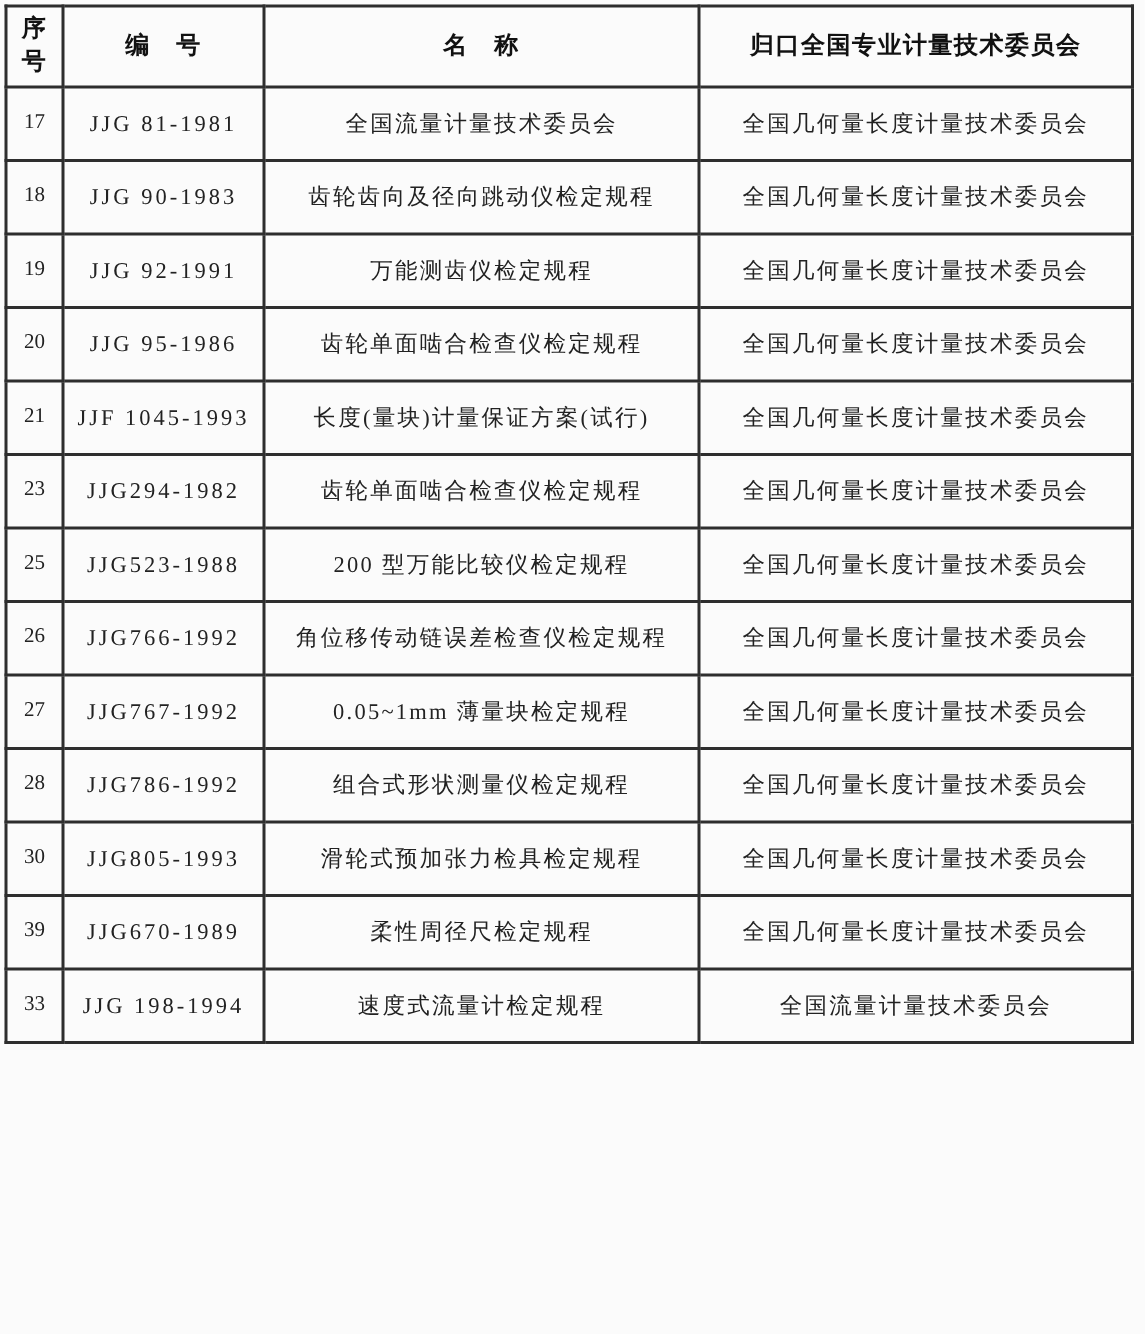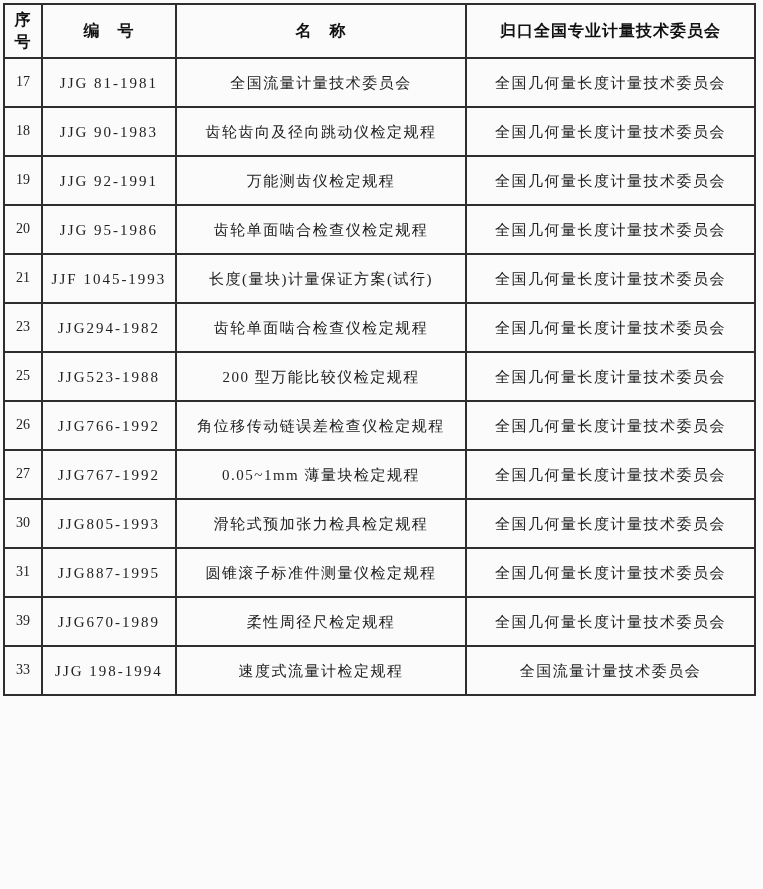--- a/index.html
+++ b/index.html
@@ -126,29 +126,29 @@
     <td class="col-name">角位移传动链误差检查仪检定规程</td>
     <td class="col-committee">全国几何量长度计量技术委员会</td>
   </tr>
         <tr>
     <td class="col-no">27</td>
     <td class="col-code">JJG767-1992</td>
     <td class="col-name">0.05~1mm 薄量块检定规程</td>
     <td class="col-committee">全国几何量长度计量技术委员会</td>
   </tr>
         <tr>
+    <td class="col-no">28</td>
+    <td class="col-code">JJG786-1992</td>
+    <td class="col-name">组合式形状测量仪检定规程</td>
+    <td class="col-committee">全国几何量长度计量技术委员会</td>
+  </tr>
+        <tr>
     <td class="col-no">30</td>
     <td class="col-code">JJG805-1993</td>
     <td class="col-name">滑轮式预加张力检具检定规程</td>
-    <td class="col-committee">全国几何量长度计量技术委员会</td>
-  </tr>
-        <tr>
-    <td class="col-no">31</td>
-    <td class="col-code">JJG887-1995</td>
-    <td class="col-name">圆锥滚子标准件测量仪检定规程</td>
     <td class="col-committee">全国几何量长度计量技术委员会</td>
   </tr>
         <tr>
     <td class="col-no">39</td>
     <td class="col-code">JJG670-1989</td>
     <td class="col-name">柔性周径尺检定规程</td>
     <td class="col-committee">全国几何量长度计量技术委员会</td>
   </tr>
         <tr>
     <td class="col-no">33</td>

